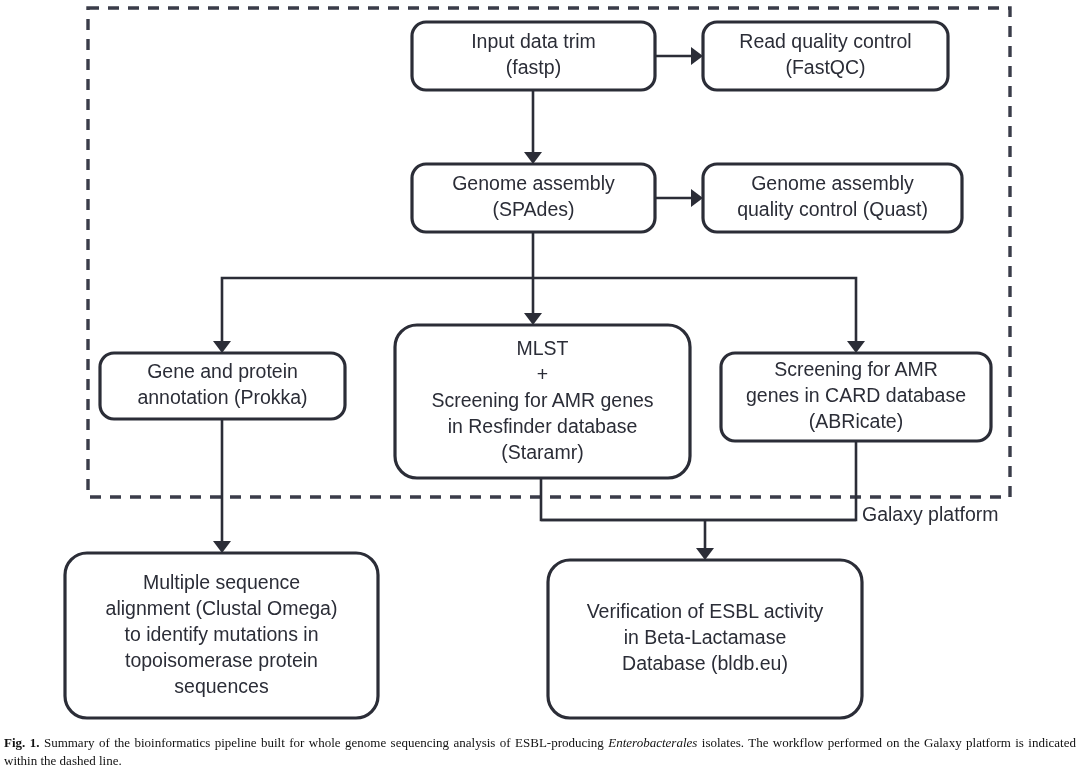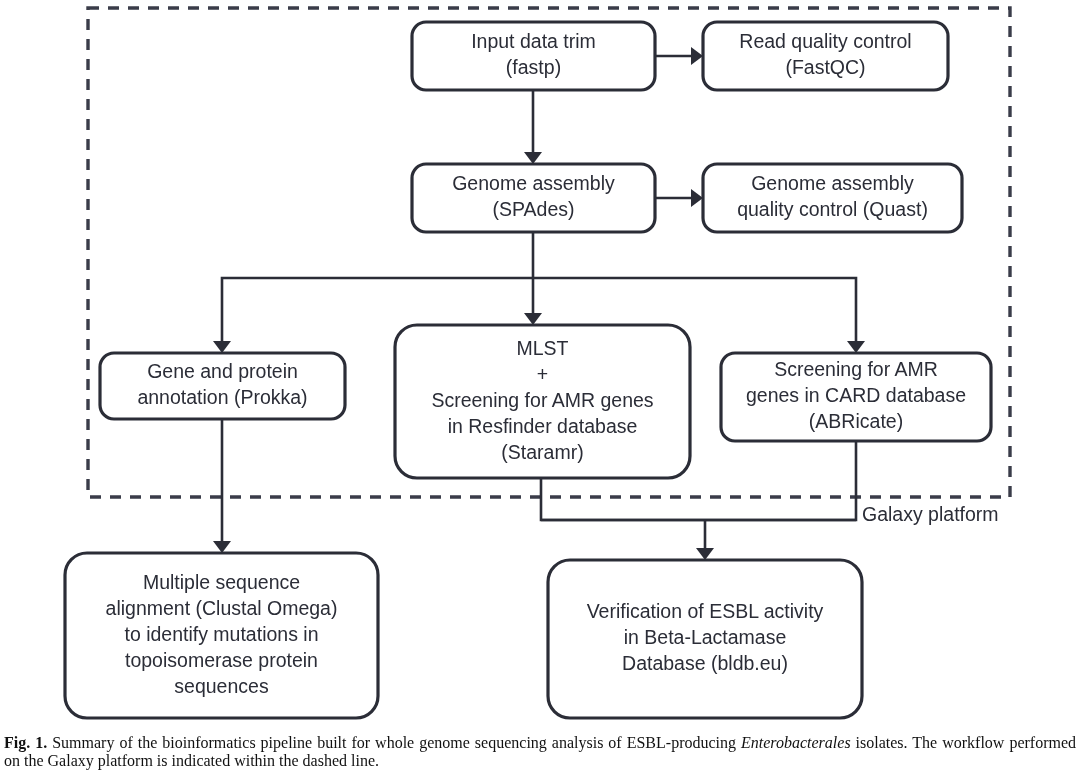--- a/index.html
+++ b/index.html
@@ -66,21 +66,21 @@
     dominant-baseline: middle;
   }
   #caption {
     position: absolute;
     left: 0;
     top: 734px;
     width: 1080px;
     padding: 0 4px 0 4px;
     box-sizing: border-box;
     font-family: "Liberation Serif", serif;
-    font-size: 16px;
+    font-size: 13px;
     line-height: 17.5px;
     color: #111111;
     text-align: justify;
   }
   #caption .cap-prefix { font-weight: bold; }
   #caption .cap-italic { font-style: italic; }
 </style>
 </head>
 <body>
 

